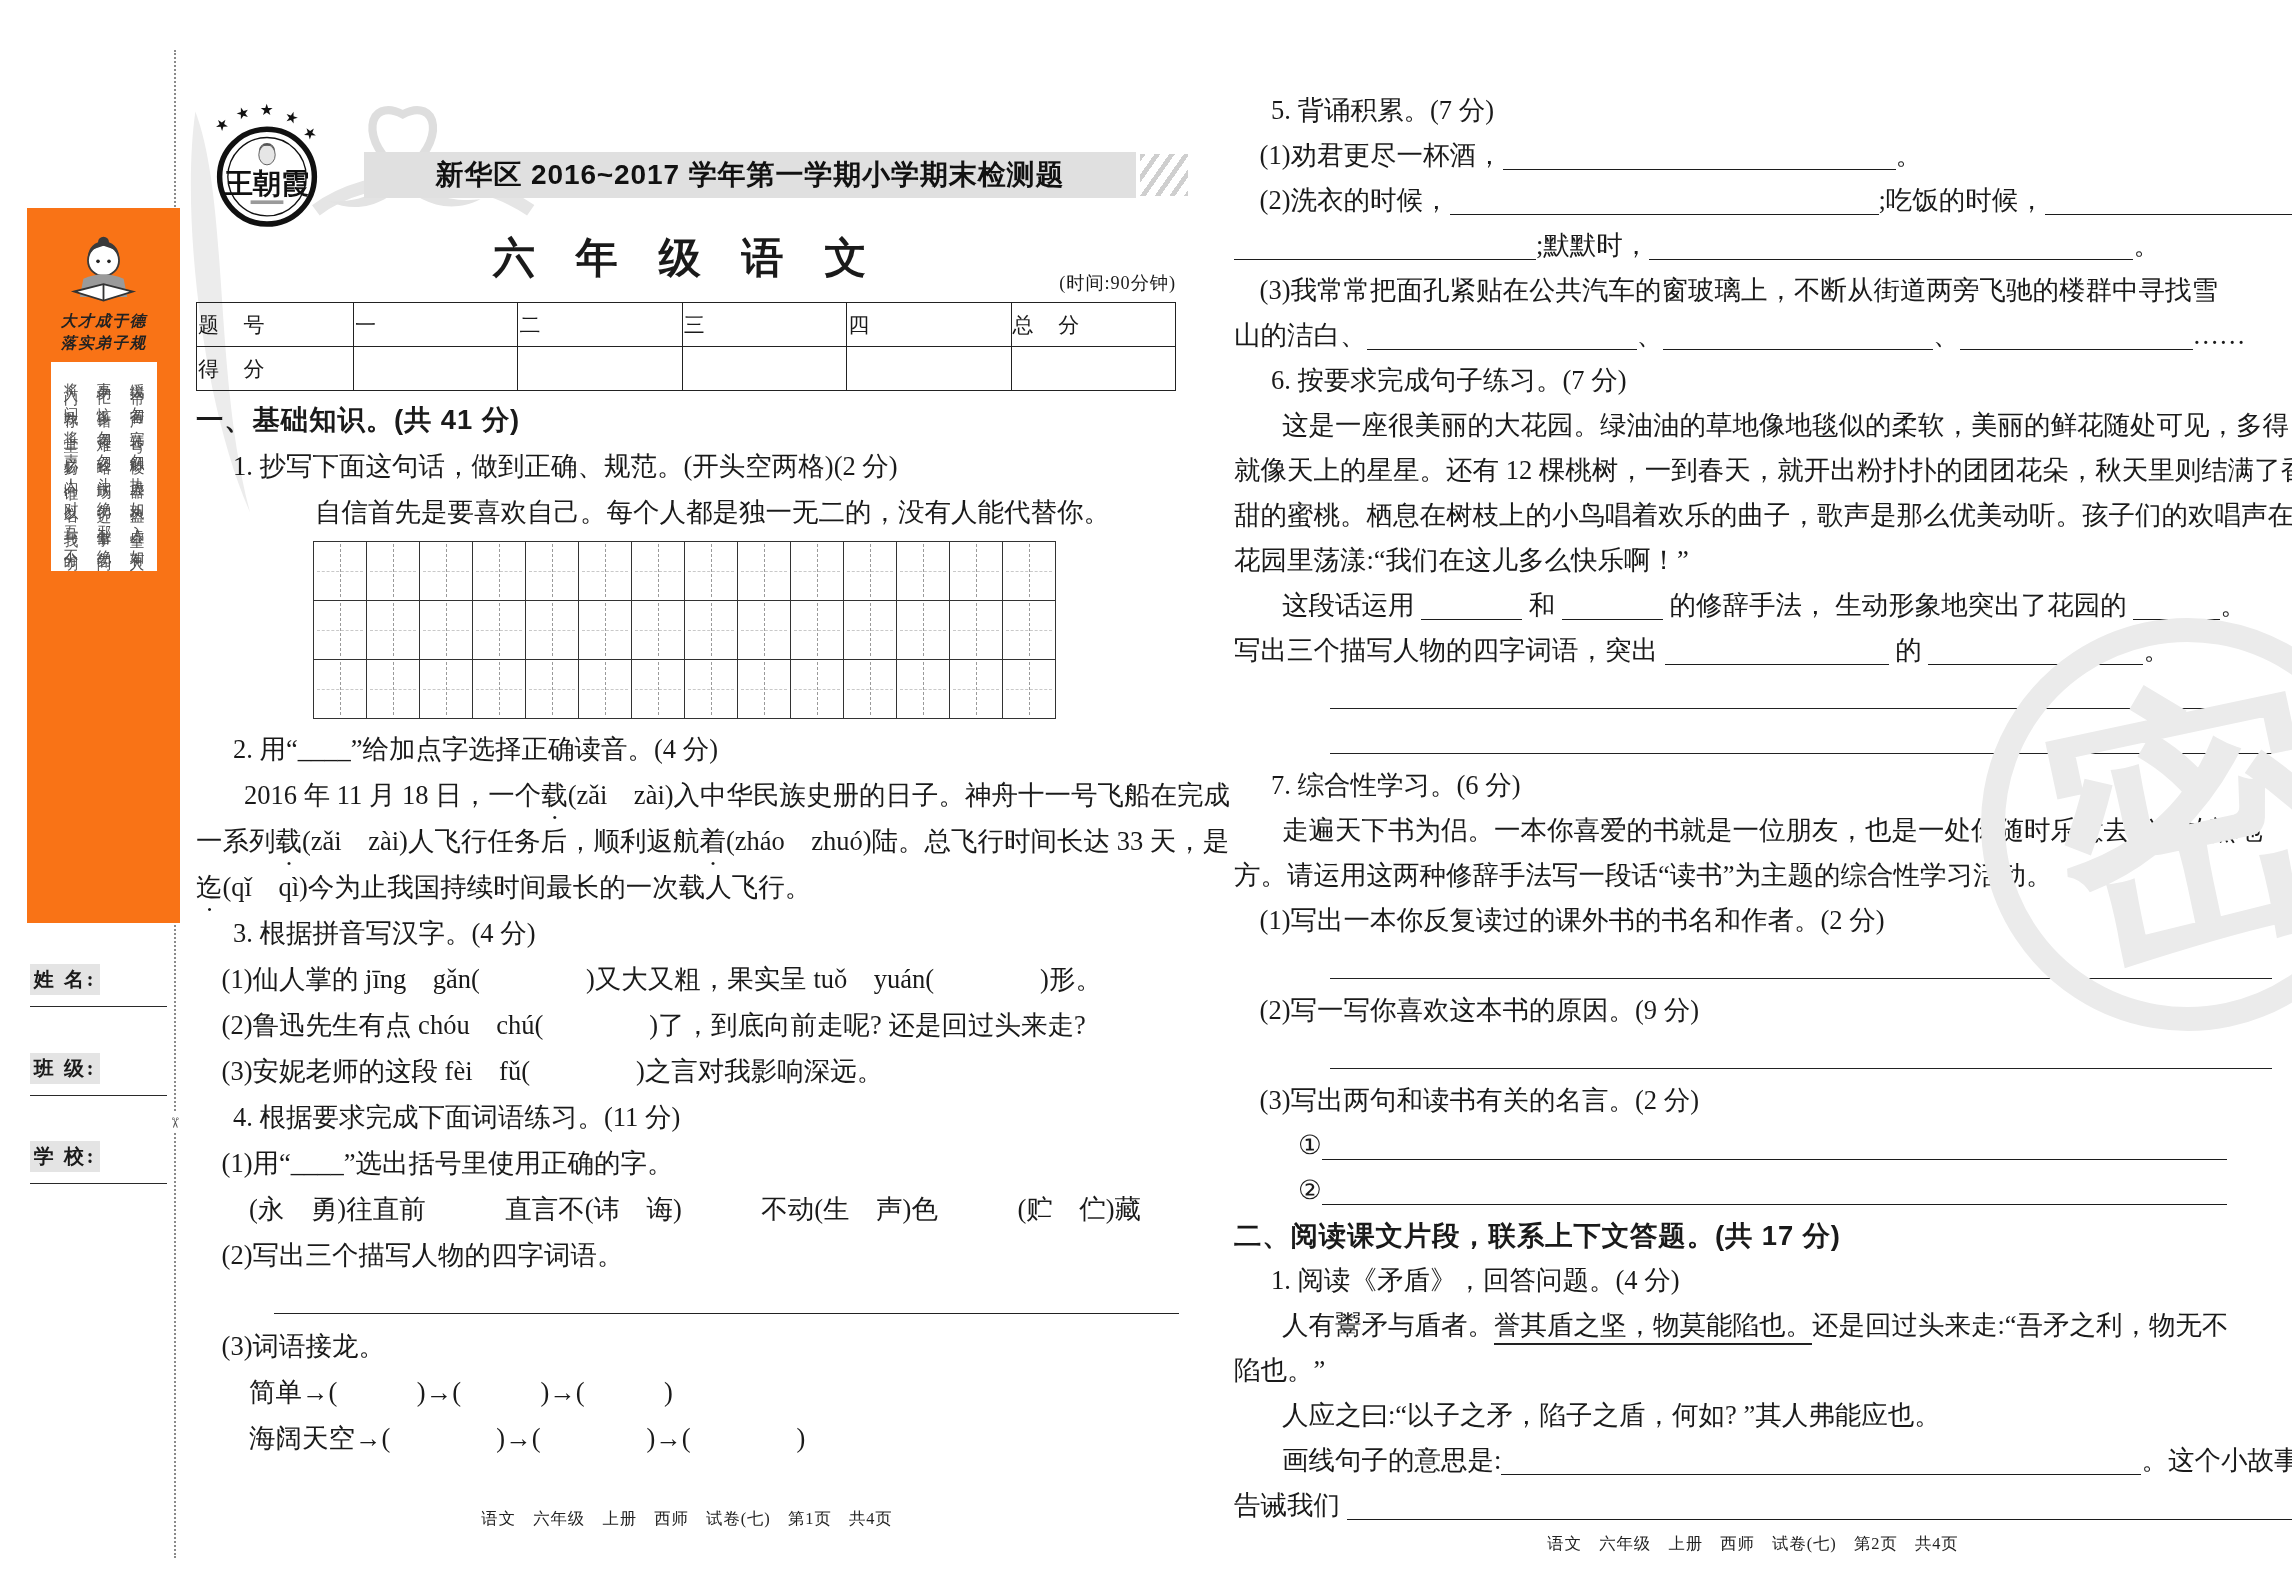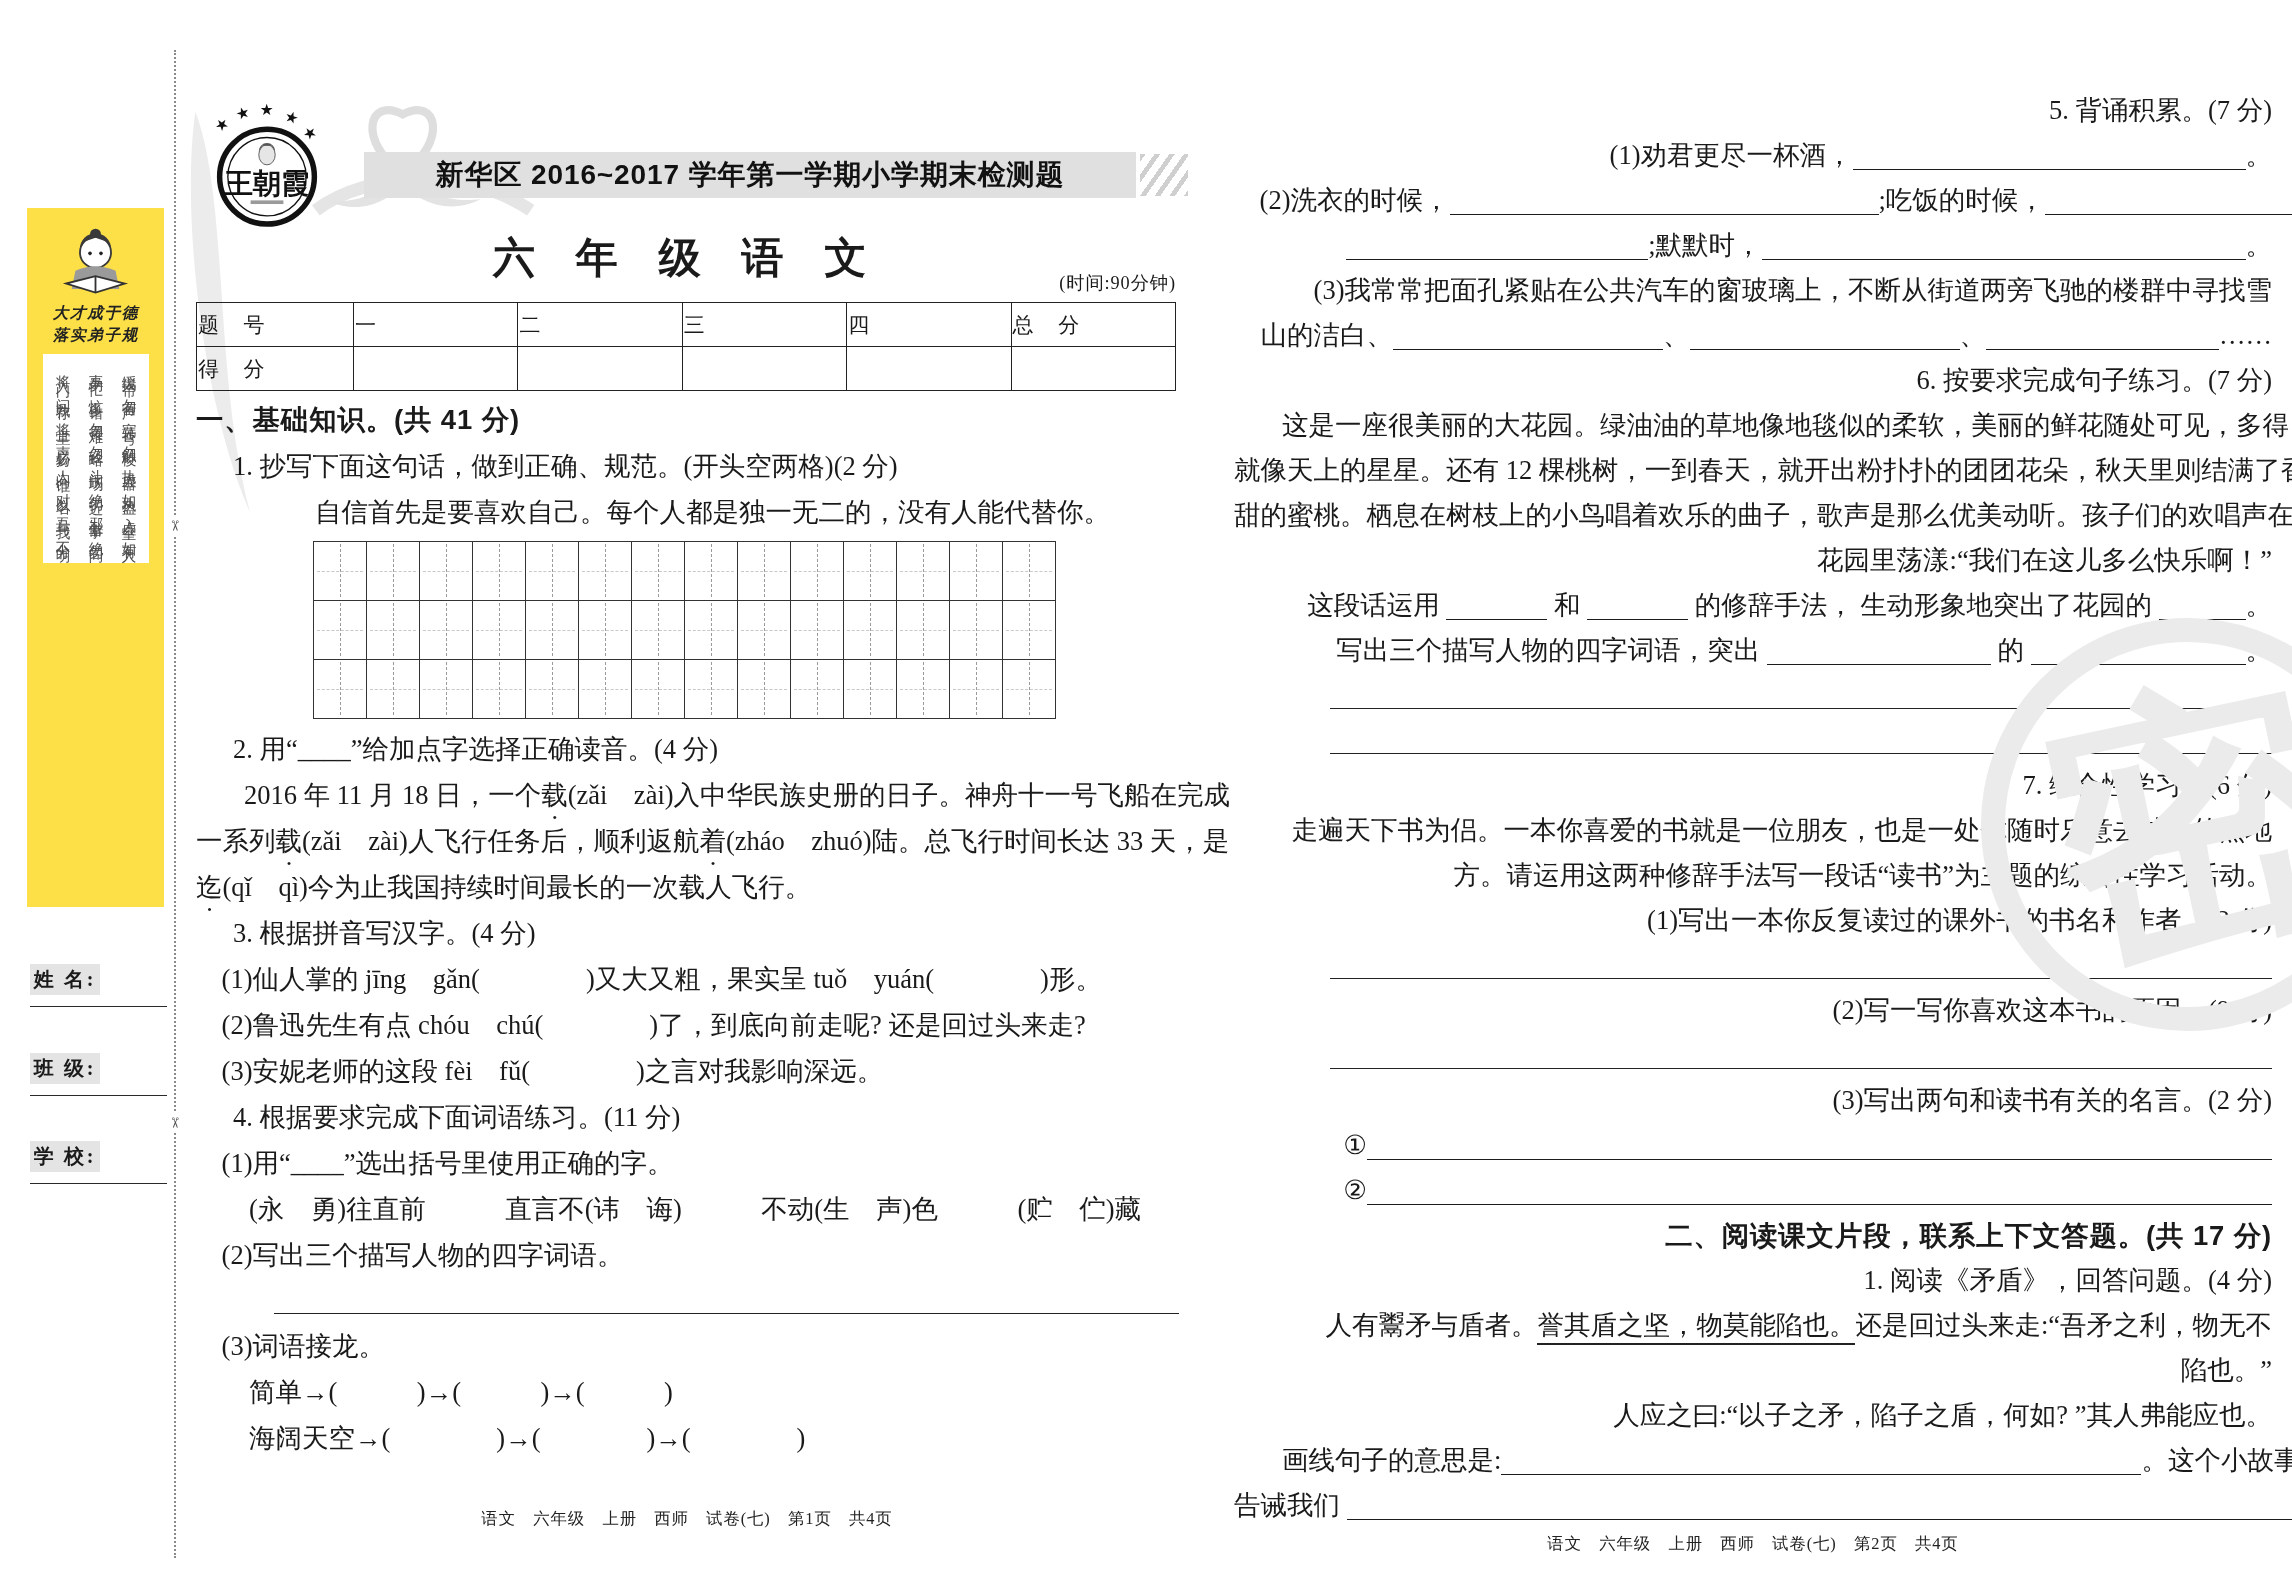--- a/index.html
+++ b/index.html
@@ -13,21 +13,21 @@
         border-left:2.7px dotted #8a8a8a;}
   .perf-mark{position:absolute;left:165px;width:20px;height:20px;background:#fff;
         color:#555;font-size:14.6px;text-align:center;line-height:20px;
         transform:rotate(90deg);font-family:"DejaVu Sans",sans-serif;}
   .vert-note{position:absolute;left:144px;top:461px;writing-mode:vertical-rl;
         text-orientation:upright;font-size:17.4px;letter-spacing:6.4px;color:#333;}
   .vert-note .gap{display:inline-block;height:31px;}
 
   
   .sidebar{position:absolute;left:27.4px;top:208px;width:121px;height:683px;
-        background:#fde047;padding:8px;}
+        background:#f97316;padding:16px;}
   .kid{display:block;margin:7.3px auto 0 auto;}
   .motto{font-size:15.5px;font-weight:bold;text-align:center;letter-spacing:1.8px;
         color:#222;line-height:22px;font-style:italic;}
   .rules-box{background:#fff;margin:7.3px 7.3px 9.1px 7.3px;padding:9.1px 3.7px;}
   .rule-group{display:flex;justify-content:space-around;margin:0 0 12.8px 0;}
   .vp{writing-mode:vertical-rl;text-orientation:upright;font-size:14.6px;
         letter-spacing:3.7px;color:#4c4c4c;line-height:16.4px;}
   .id-field{position:absolute;left:30px;width:137px;border-bottom:1.8px solid #2a2a2a;
         padding-bottom:11px;}
   .id-field .lbl{font-size:20px;font-weight:bold;letter-spacing:2.7px;background:#e4e4e4;
@@ -54,21 +54,21 @@
         font-size:18.3px;letter-spacing:0.9px;}
   table.score{position:absolute;left:196px;top:302px;width:980px;border-collapse:collapse;
         table-layout:fixed;}
   table.score td{border:1.8px solid #222;height:41px;text-align:left;font-size:21px;
         letter-spacing:1.8px;}
 
   .col{position:absolute;font-size:26.5px;}
   .col-left{left:196px;top:397px;width:983px;}
   .col-right{left:1234px;top:88px;width:1038px;}
   .row{height:46px;line-height:46px;white-space:nowrap;}
-  .col-right .row{height:45px;line-height:45px;text-align:right;}
+  .col-right .row{height:45px;line-height:45px;}
   .sec-head{font-family:Liberation Sans, sans-serif;font-weight:bold;
         font-size:27.4px;letter-spacing:0.9px;}
   .ind1{padding-left:37px;}   
   .ind2{padding-left:25.6px;}   
   .ind3{padding-left:53px;}   
   .indp{padding-left:48px;}   
   .kai{font-family:"Liberation Serif","DejaVu Serif",serif;}
 
   .blank{display:inline-block;border-bottom:1.8px solid #1c1c1c;height:31px;
         vertical-align:-5.5px;}

